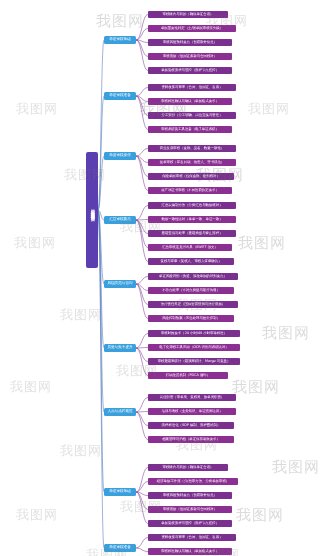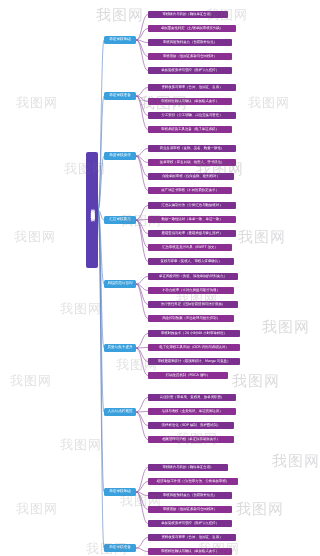--- a/index.html
+++ b/index.html
@@ -12,20 +12,21 @@
   }
   
   .wm-layer{position:absolute;left:0;top:0;width:320px;height:556px;pointer-events:none;z-index:5;}
   .wm{
     position:absolute;
     font-family:"DejaVu Sans","Liberation Sans",sans-serif;
     font-size:13px;
     color:rgba(120,120,125,0.22);
     white-space:nowrap;
     letter-spacing:1px;
+    margin-top:6px;
   }
   .wm.big{font-size:15px;color:rgba(110,110,120,0.25);}
 
   
   .canvas{position:absolute;left:0;top:0;width:320px;height:556px;z-index:1;}
   svg.links{position:absolute;left:0;top:0;width:320px;height:556px;z-index:2;}
 
   .node{
     position:absolute;
     box-sizing:border-box;

